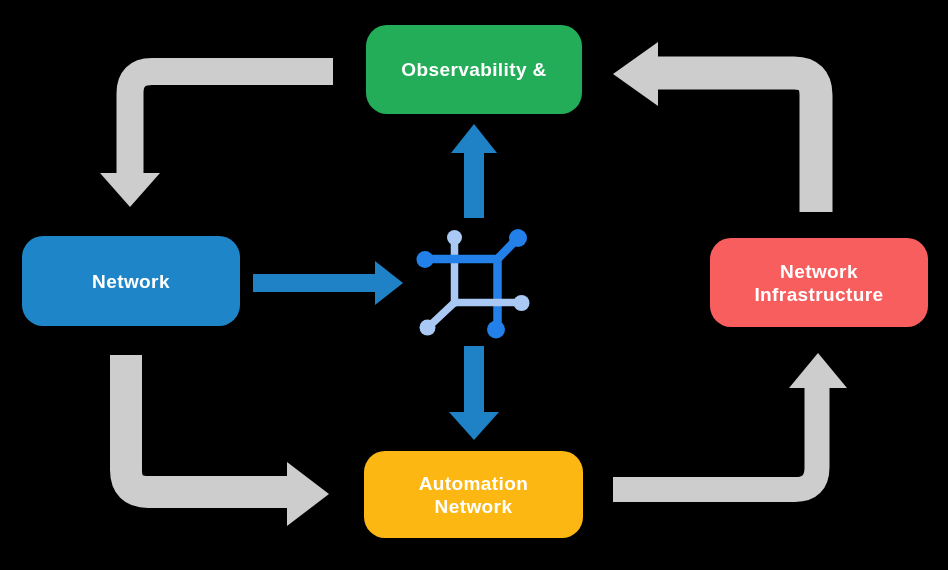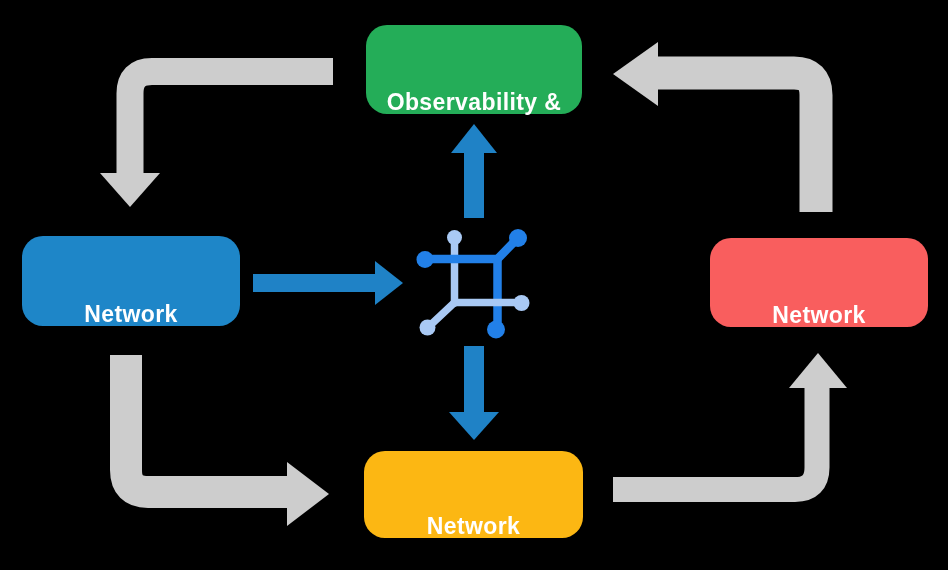--- a/index.html
+++ b/index.html
@@ -16,23 +16,23 @@
     left: 0; top: 0;
     width: 948px; height: 570px;
     display: block;
   }
   .node {
     position: absolute;
     border-radius: 21px;
     display: flex;
     flex-direction: column;
     align-items: center;
-    justify-content: flex-end;
+    justify-content: center;
     color: #ffffff;
-    font-size: 23px;
+    font-size: 19px;
     font-weight: 700;
     letter-spacing: 0.4px;
     line-height: 23px;
     text-align: center;
   }
   .node-observability  { left: 366px; top: 25px;  width: 216px; height: 89px; }
   .node-operations     { left: 22px;  top: 236px; width: 218px; height: 90px; }
   .node-infrastructure { left: 710px; top: 238px; width: 218px; height: 89px; }
   .node-automation     { left: 364px; top: 451px; width: 219px; height: 87px; }
 </style>
@@ -99,19 +99,21 @@
   <div class="node node-observability" style="background: rgb(36, 173, 88);">
     <span class="line">Observability &amp;</span>
   </div>
 
   <div class="node node-operations" style="background: rgb(30, 134, 200);">
     <span class="line">Network</span>
   </div>
 
   <div class="node node-infrastructure" style="background: rgb(249, 94, 94);">
     <span class="line">Network</span>
+    <span class="line">Infrastructure</span>
   </div>
 
   <div class="node node-automation" style="background: rgb(252, 183, 19);">
+    <span class="line">Automation</span>
     <span class="line">Network</span>
   </div>
 
 </div>
 
 </body></html>

